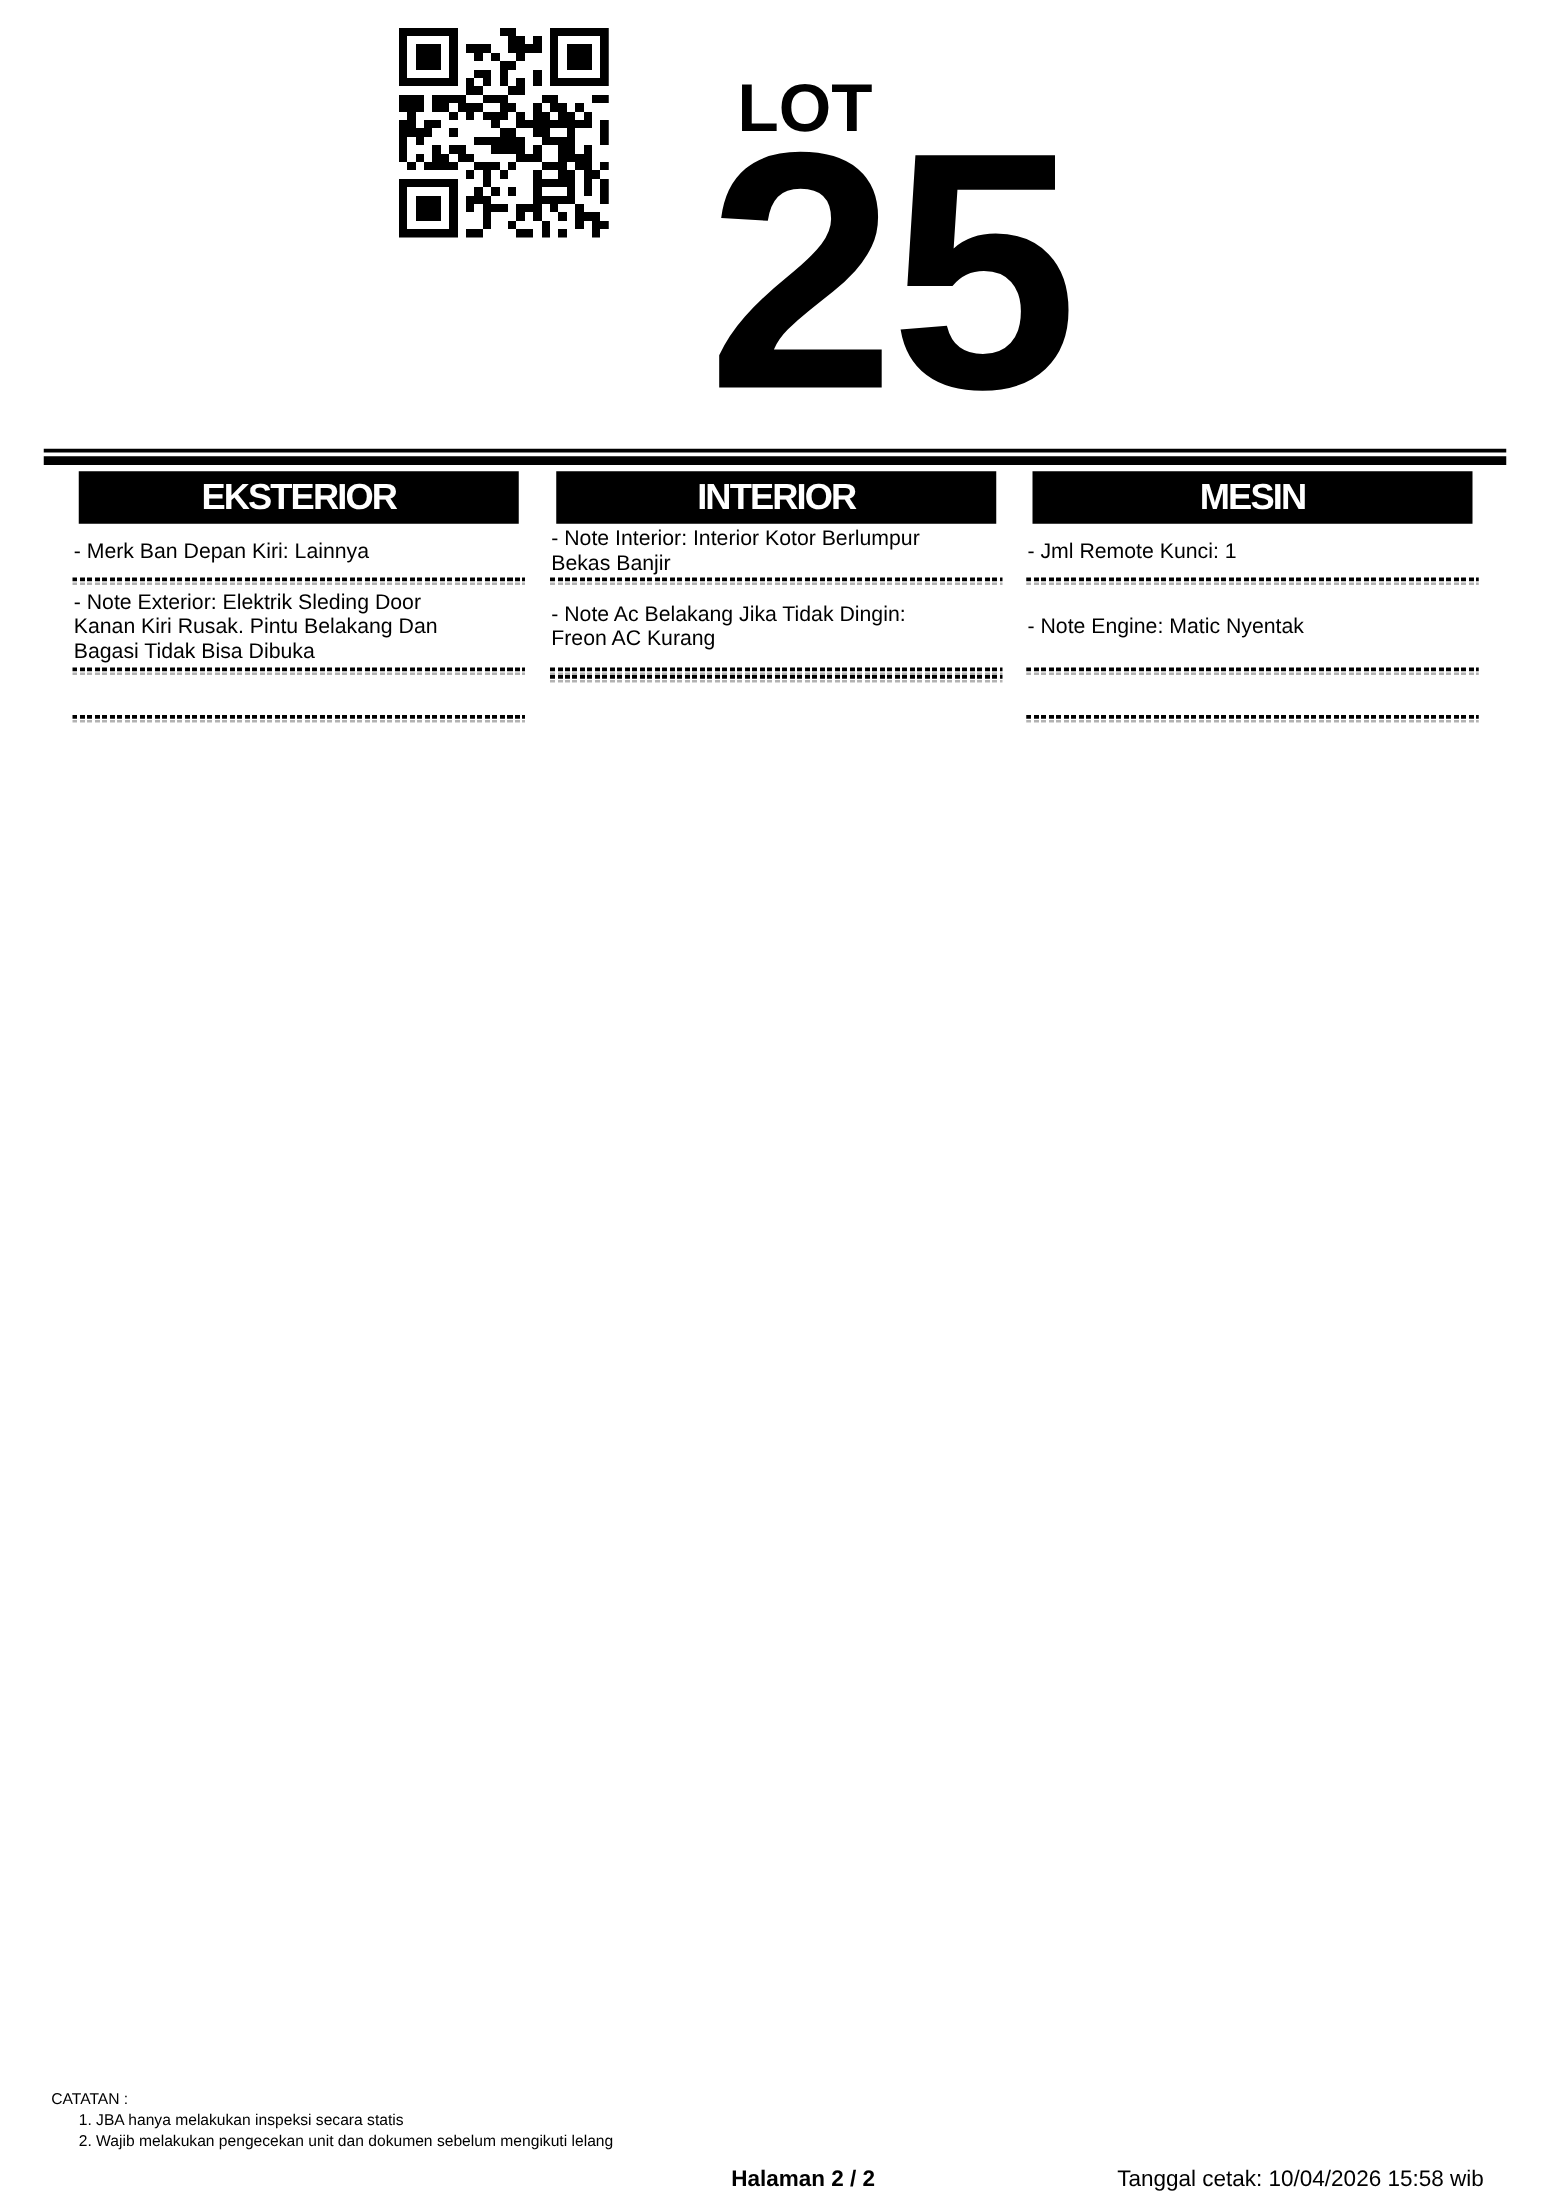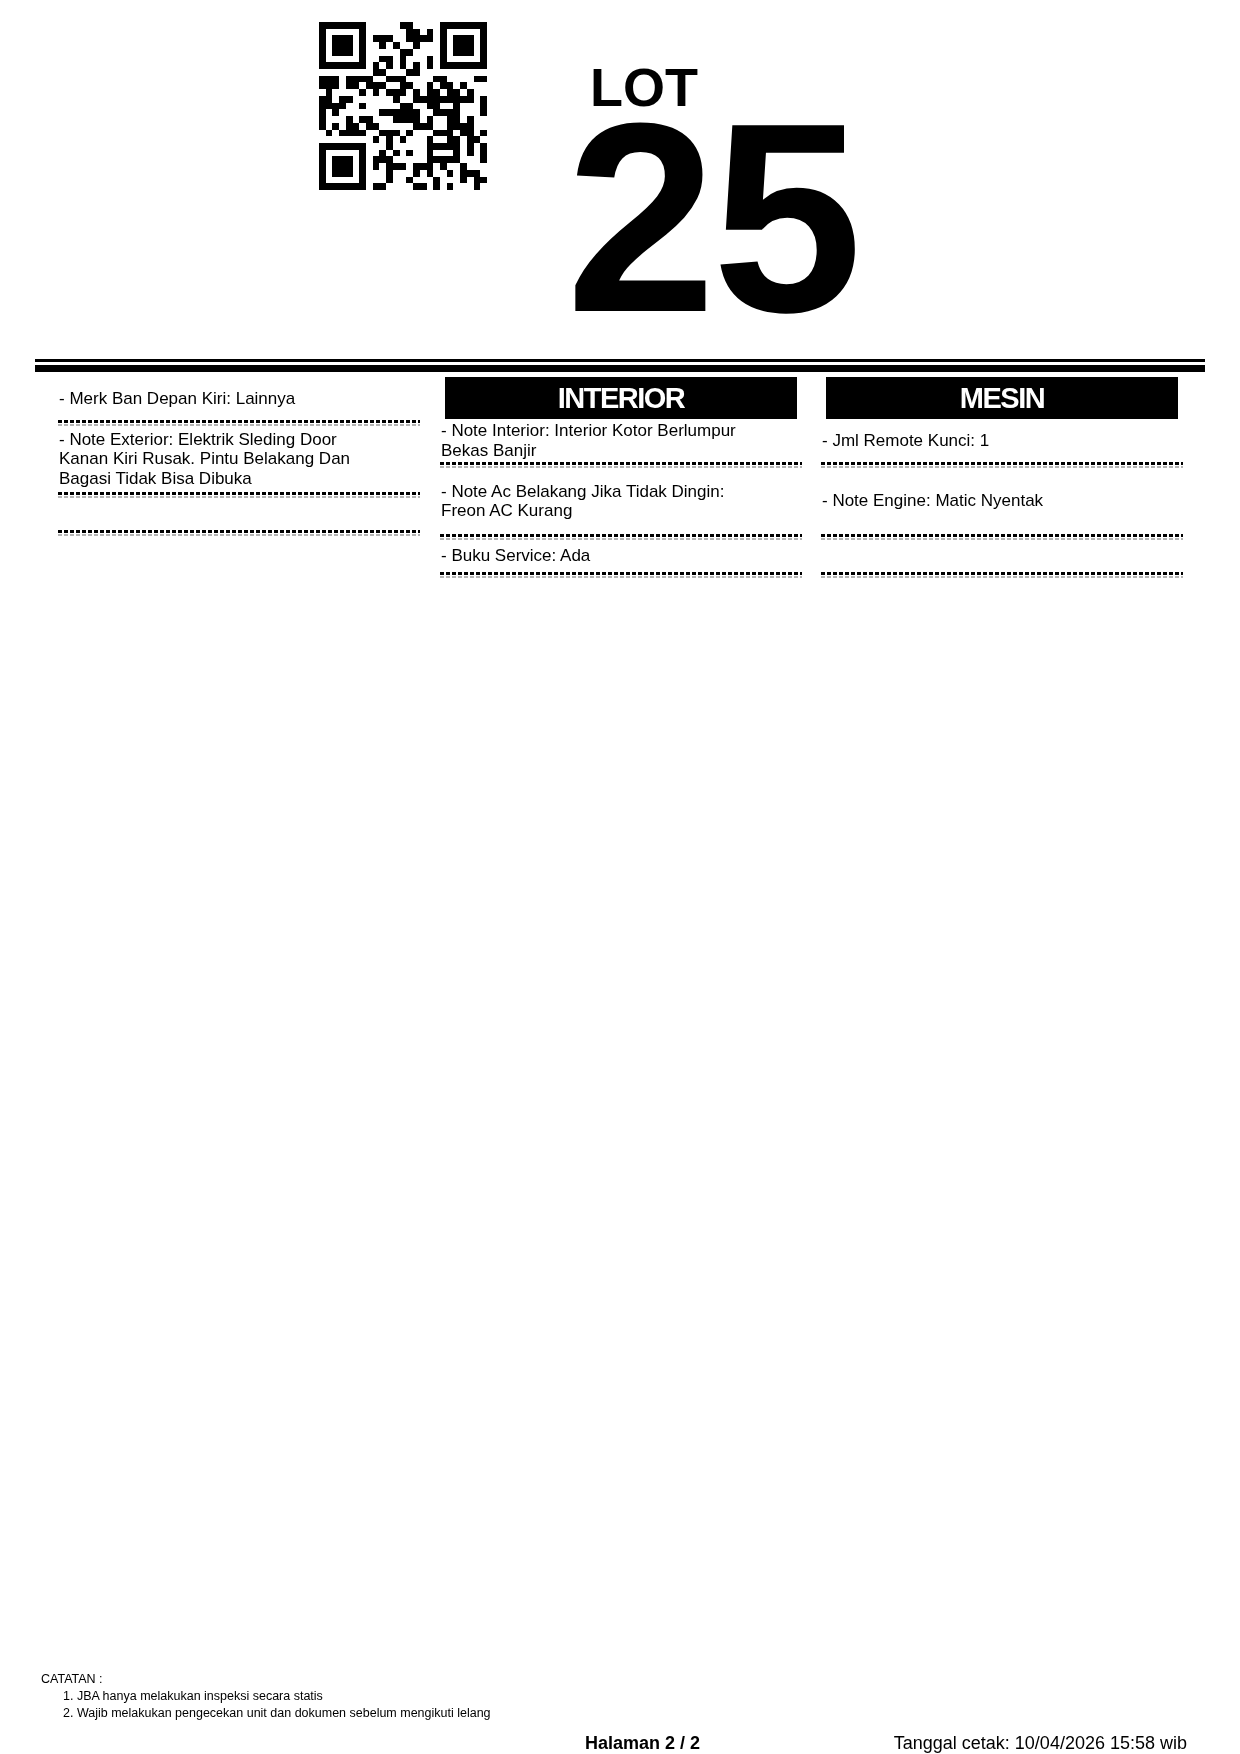--- a/index.html
+++ b/index.html
@@ -79,41 +79,43 @@
           <path d="M12 0h1v1h-1zM13 0h1v1h-1zM13 1h1v1h-1zM14 1h1v1h-1zM16 1h1v1h-1zM8 2h1v1h-1zM9 2h1v1h-1zM10 2h1v1h-1zM13 2h1v1h-1zM14 2h1v1h-1zM15 2h1v1h-1zM16 2h1v1h-1zM9 3h1v1h-1zM11 3h1v1h-1zM14 3h1v1h-1zM12 4h1v1h-1zM13 4h1v1h-1zM9 5h1v1h-1zM10 5h1v1h-1zM12 5h1v1h-1zM16 5h1v1h-1zM8 6h1v1h-1zM10 6h1v1h-1zM12 6h1v1h-1zM14 6h1v1h-1zM16 6h1v1h-1zM8 7h1v1h-1zM9 7h1v1h-1zM13 7h1v1h-1zM14 7h1v1h-1zM0 8h1v1h-1zM1 8h1v1h-1zM2 8h1v1h-1zM4 8h1v1h-1zM5 8h1v1h-1zM6 8h1v1h-1zM7 8h1v1h-1zM10 8h1v1h-1zM11 8h1v1h-1zM12 8h1v1h-1zM17 8h1v1h-1zM18 8h1v1h-1zM23 8h1v1h-1zM24 8h1v1h-1zM0 9h1v1h-1zM1 9h1v1h-1zM2 9h1v1h-1zM4 9h1v1h-1zM5 9h1v1h-1zM7 9h1v1h-1zM8 9h1v1h-1zM9 9h1v1h-1zM12 9h1v1h-1zM13 9h1v1h-1zM16 9h1v1h-1zM18 9h1v1h-1zM19 9h1v1h-1zM21 9h1v1h-1zM1 10h1v1h-1zM6 10h1v1h-1zM8 10h1v1h-1zM10 10h1v1h-1zM11 10h1v1h-1zM12 10h1v1h-1zM14 10h1v1h-1zM16 10h1v1h-1zM17 10h1v1h-1zM19 10h1v1h-1zM20 10h1v1h-1zM22 10h1v1h-1zM0 11h1v1h-1zM1 11h1v1h-1zM3 11h1v1h-1zM4 11h1v1h-1zM11 11h1v1h-1zM14 11h1v1h-1zM15 11h1v1h-1zM16 11h1v1h-1zM17 11h1v1h-1zM18 11h1v1h-1zM19 11h1v1h-1zM20 11h1v1h-1zM21 11h1v1h-1zM22 11h1v1h-1zM24 11h1v1h-1zM0 12h1v1h-1zM1 12h1v1h-1zM2 12h1v1h-1zM3 12h1v1h-1zM6 12h1v1h-1zM12 12h1v1h-1zM13 12h1v1h-1zM16 12h1v1h-1zM17 12h1v1h-1zM20 12h1v1h-1zM24 12h1v1h-1zM0 13h1v1h-1zM2 13h1v1h-1zM9 13h1v1h-1zM10 13h1v1h-1zM11 13h1v1h-1zM12 13h1v1h-1zM13 13h1v1h-1zM14 13h1v1h-1zM17 13h1v1h-1zM18 13h1v1h-1zM19 13h1v1h-1zM20 13h1v1h-1zM24 13h1v1h-1zM0 14h1v1h-1zM4 14h1v1h-1zM6 14h1v1h-1zM7 14h1v1h-1zM11 14h1v1h-1zM12 14h1v1h-1zM13 14h1v1h-1zM14 14h1v1h-1zM16 14h1v1h-1zM19 14h1v1h-1zM20 14h1v1h-1zM22 14h1v1h-1zM0 15h1v1h-1zM2 15h1v1h-1zM4 15h1v1h-1zM5 15h1v1h-1zM7 15h1v1h-1zM8 15h1v1h-1zM14 15h1v1h-1zM15 15h1v1h-1zM16 15h1v1h-1zM19 15h1v1h-1zM20 15h1v1h-1zM21 15h1v1h-1zM22 15h1v1h-1zM1 16h1v1h-1zM3 16h1v1h-1zM4 16h1v1h-1zM5 16h1v1h-1zM6 16h1v1h-1zM9 16h1v1h-1zM10 16h1v1h-1zM11 16h1v1h-1zM13 16h1v1h-1zM17 16h1v1h-1zM18 16h1v1h-1zM19 16h1v1h-1zM21 16h1v1h-1zM22 16h1v1h-1zM24 16h1v1h-1zM8 17h1v1h-1zM10 17h1v1h-1zM12 17h1v1h-1zM16 17h1v1h-1zM19 17h1v1h-1zM20 17h1v1h-1zM22 17h1v1h-1zM23 17h1v1h-1zM10 18h1v1h-1zM16 18h1v1h-1zM17 18h1v1h-1zM18 18h1v1h-1zM19 18h1v1h-1zM20 18h1v1h-1zM22 18h1v1h-1zM24 18h1v1h-1zM9 19h1v1h-1zM11 19h1v1h-1zM13 19h1v1h-1zM16 19h1v1h-1zM20 19h1v1h-1zM22 19h1v1h-1zM24 19h1v1h-1zM8 20h1v1h-1zM9 20h1v1h-1zM10 20h1v1h-1zM16 20h1v1h-1zM17 20h1v1h-1zM18 20h1v1h-1zM19 20h1v1h-1zM20 20h1v1h-1zM24 20h1v1h-1zM8 21h1v1h-1zM10 21h1v1h-1zM11 21h1v1h-1zM12 21h1v1h-1zM14 21h1v1h-1zM15 21h1v1h-1zM16 21h1v1h-1zM18 21h1v1h-1zM21 21h1v1h-1zM10 22h1v1h-1zM14 22h1v1h-1zM16 22h1v1h-1zM19 22h1v1h-1zM21 22h1v1h-1zM22 22h1v1h-1zM23 22h1v1h-1zM10 23h1v1h-1zM13 23h1v1h-1zM17 23h1v1h-1zM21 23h1v1h-1zM23 23h1v1h-1zM24 23h1v1h-1zM8 24h1v1h-1zM9 24h1v1h-1zM14 24h1v1h-1zM15 24h1v1h-1zM17 24h1v1h-1zM19 24h1v1h-1zM23 24h1v1h-1z" fill="#000"></path>
         </g>
     </svg>
   </div>
 
   <div class="lot-label">LOT</div>
   <div class="lot-number">25</div>
   <div class="rule"></div>
 
   <section class="col col1">
+    <div class="bar">
+      <span>EKSTERIOR</span>
+    </div>
     <div class="cell r1"><span>- Merk Ban Depan Kiri: Lainnya</span></div>
     <div class="sep"></div>
     <div class="cell r2"><span>- Note Exterior: Elektrik Sleding Door
 Kanan Kiri Rusak. Pintu Belakang Dan
 Bagasi Tidak Bisa Dibuka</span></div>
     <div class="sep"></div>
     <div class="cell r3"><span></span></div>
     <div class="sep"></div>
   </section>
 
   <section class="col col2">
     <div class="bar">
       <span>INTERIOR</span>
     </div>
     <div class="cell r1"><span>- Note Interior: Interior Kotor Berlumpur
 Bekas Banjir</span></div>
     <div class="sep"></div>
     <div class="cell r2"><span>- Note Ac Belakang Jika Tidak Dingin:
 Freon AC Kurang</span></div>
     <div class="sep"></div>
-    <div class="cell r3"><span>- Buku Service: Ada</span></div>
     <div class="sep"></div>
   </section>
 
   <section class="col col3">
     <div class="bar">
       <span>MESIN</span>
     </div>
     <div class="cell r1"><span>- Jml Remote Kunci: 1</span></div>
     <div class="sep"></div>
     <div class="cell r2"><span>- Note Engine: Matic Nyentak</span></div>

